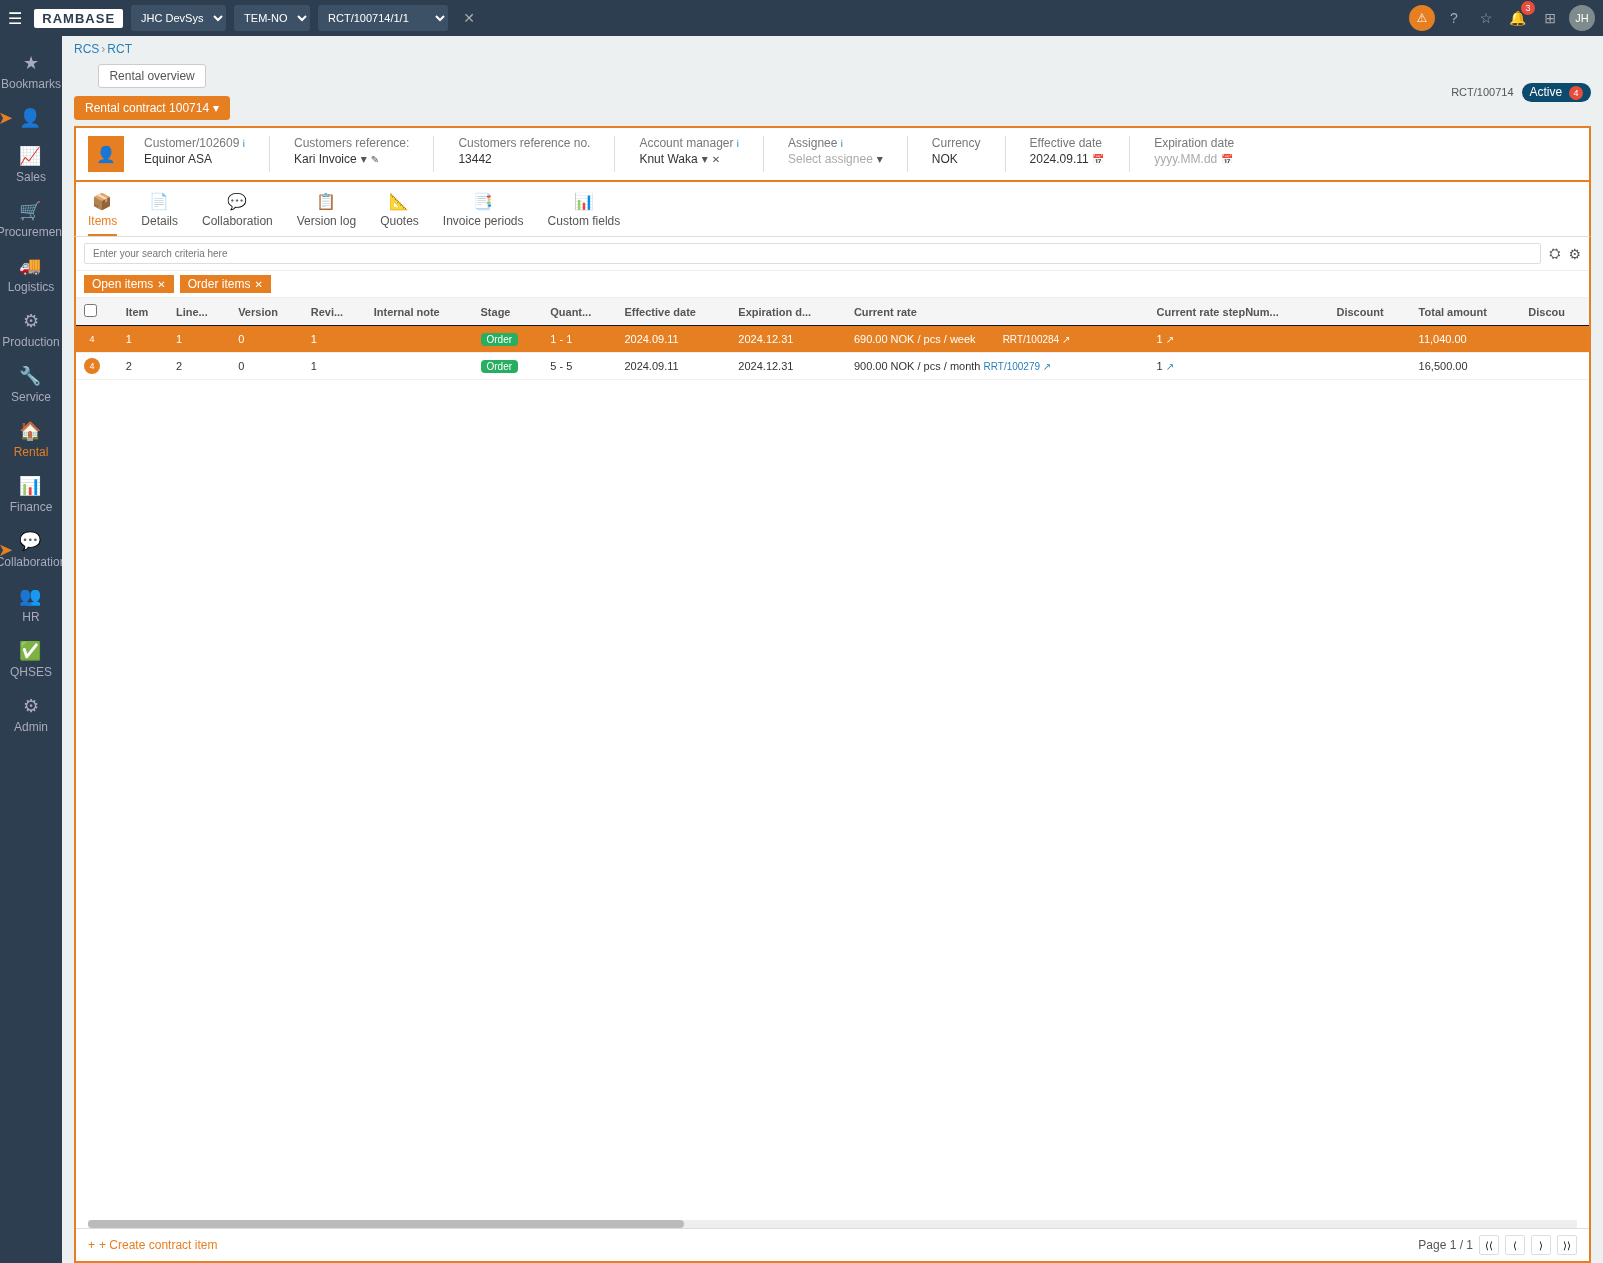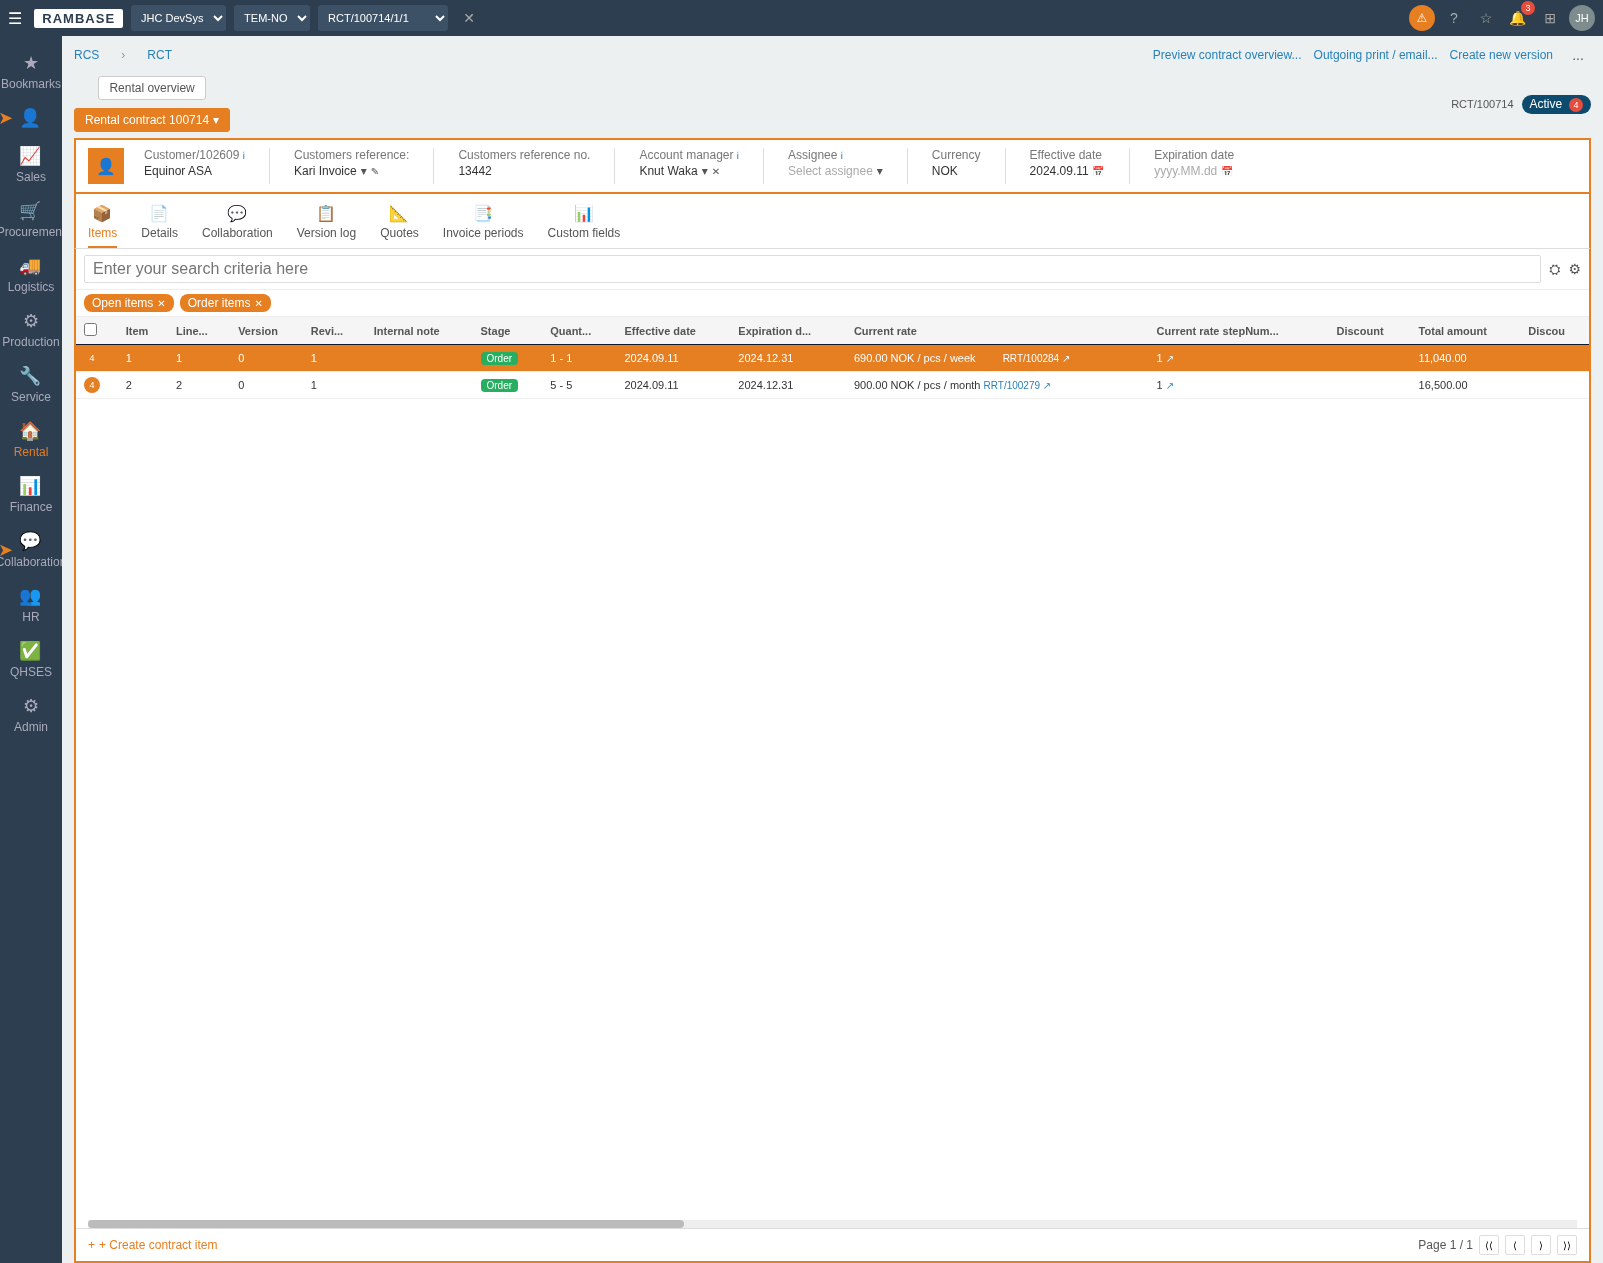--- a/index.html
+++ b/index.html
@@ -101,21 +101,21 @@
       background: #ecf0f1;
       overflow: hidden;
     }
 
     
     .breadcrumb-bar {
       background: #ecf0f1;
       padding: 6px 12px;
       display: flex;
       align-items: center;
-      gap: 22px;
+      gap: 2px;
       font-size: 11px;
       color: #555;
     }
     .breadcrumb-link { color: #2980b9; cursor: pointer; text-decoration: none; }
     .breadcrumb-sep { color: #999; }
 
     
     .action-bar {
       background: #ecf0f1;
       padding: 2px 12px 6px;
@@ -224,21 +224,21 @@
       padding: 6px 8px;
       display: flex;
       align-items: center;
       gap: 8px;
       border-bottom: 1px solid #eee;
     }
     .search-input {
       flex: 1;
       border: 1px solid #ddd;
       padding: 4px 8px;
-      font-size: 16px;
+      font-size: 10px;
       color: #999;
       outline: none;
       border-radius: 2px;
     }
     .filter-icon-btn {
       background: none;
       border: none;
       font-size: 14px;
       color: #555;
       cursor: pointer;
@@ -248,21 +248,21 @@
     .filter-tags {
       padding: 4px 8px;
       display: flex;
       gap: 6px;
       border-bottom: 1px solid #eee;
     }
     .filter-tag {
       background: #e67e22;
       color: white;
       padding: 2px 8px;
-      border-radius: 8px;
+      border-radius: 0;
       font-size: 10px;
       display: flex;
       align-items: center;
       gap: 4px;
       cursor: pointer;
     }
     .filter-tag .x { cursor: pointer; font-size: 10px; }
 
     
     .data-table {
@@ -436,26 +436,20 @@
     </div>
   </div>
 
   <div class="content-area">
 
     <div class="breadcrumb-bar">
       <a class="breadcrumb-link">RCS</a>
       <span class="breadcrumb-sep">›</span>
       <a class="breadcrumb-link">RCT</a>
 
-      <div style="margin-left:auto;display:flex;align-items:center;gap:12px;">
-        <a class="breadcrumb-link">Preview contract overview...</a>
-        <a class="breadcrumb-link">Outgoing print / email...</a>
-        <a class="breadcrumb-link">Create new version</a>
-        <button class="top-bar-icon-btn" style="color:#555;font-size:14px;background:none;border:none;cursor:pointer;">...</button>
-      </div>
     </div>
 
     <div class="action-bar">
       <div class="action-bar-left">
         <div class="tab-pill">
           <span>Rental overview</span>
         </div>
         <div class="tab-pill active-tab tab-pill-with-arrow">
           <span>Rental contract 100714</span>
           <span>▾</span>

